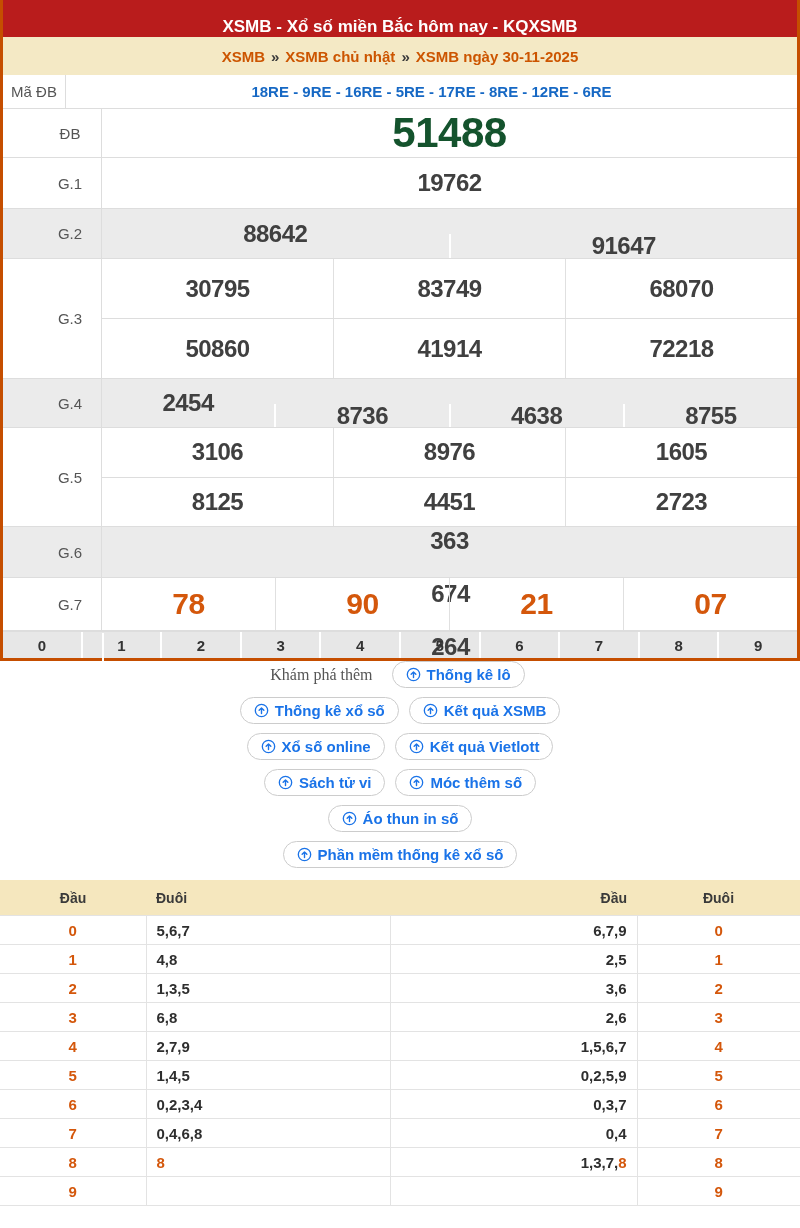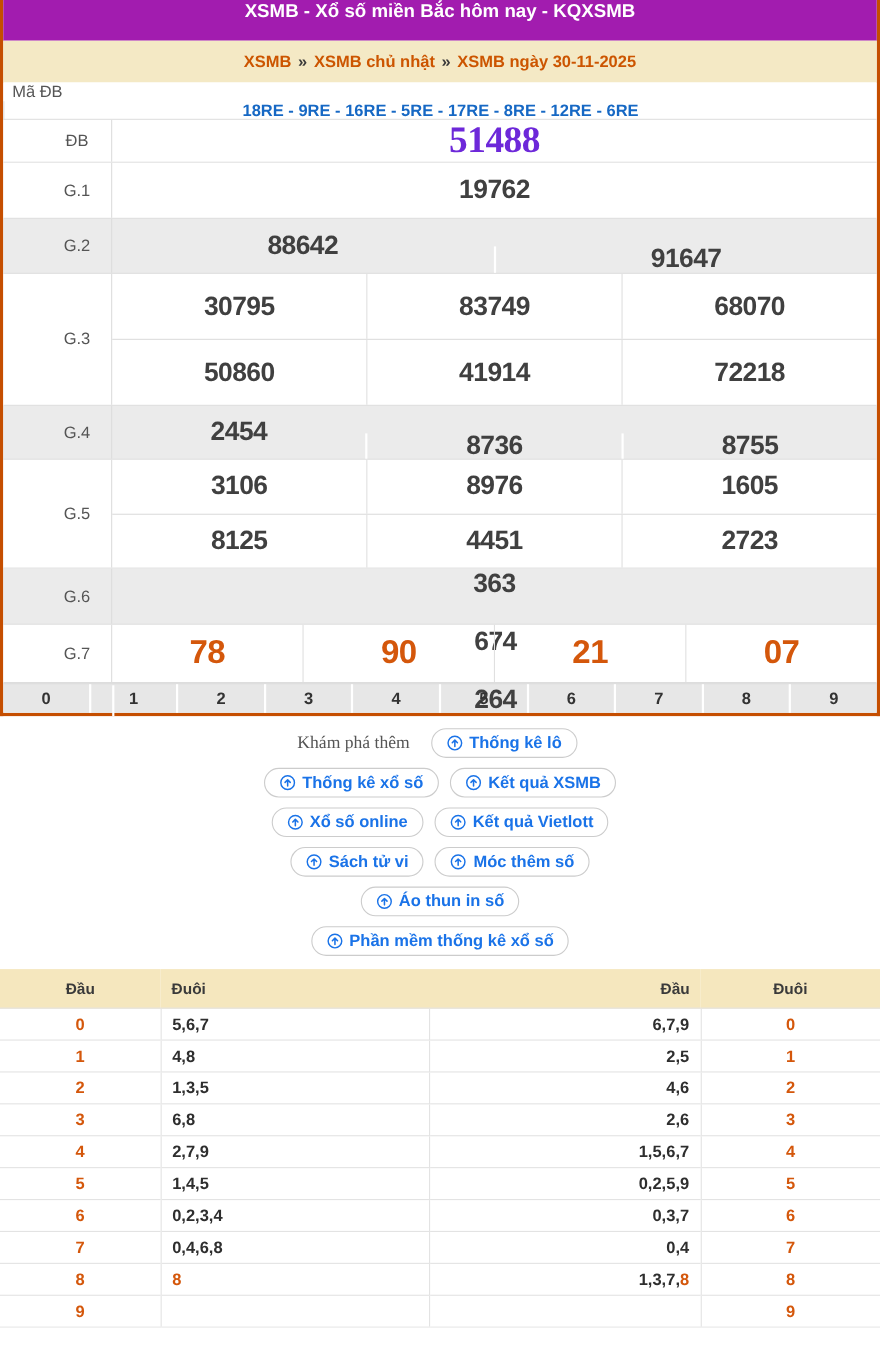--- a/index.html
+++ b/index.html
@@ -1,27 +1,27 @@
 <!DOCTYPE html>
 <html><head>
 <meta charset="utf-8">
 <style>
   html,body{margin:0;padding:0;background:#fff;}
   body{width:800px;font-family:"Liberation Sans",sans-serif;-webkit-font-smoothing:antialiased;}
   .page{width:800px;}
 
   
   .top-block{border-left:3px solid #c54e00;border-right:3px solid #c54e00;border-bottom:3px solid #c54e00;box-sizing:border-box;}
-  .main-header{background:#a21caf;height:37px;display:flex;align-items:flex-start;justify-content:center;}
+  .main-header{background:#b91c1c;height:37px;display:flex;align-items:flex-end;justify-content:center;}
   .main-header h1{margin:0;color:#fff;font-size:17px;font-weight:bold;}
   .breadcrumb{background:#f4e9c5;height:38px;display:flex;align-items:center;justify-content:center;font-size:15px;font-weight:bold;}
   .breadcrumb a{color:#cc5500;text-decoration:none;cursor:pointer;}
   .breadcrumb .sep{color:#3a3a3a;margin:0 6px;}
 
-  .madb-row{display:flex;border-bottom:1px solid #ddd;height:33px;background:#fff;flex-direction:column;}
+  .madb-row{display:flex;border-bottom:1px solid #ddd;height:33px;background:#fff;}
   .madb-row .label-cell{width:62px;}
   .madb-row .madb-value{flex:1;display:flex;align-items:center;justify-content:center;color:#1668c4;font-weight:bold;font-size:15px;border-left:1px solid #ddd;}
 
   .label-cell{display:flex;align-items:center;justify-content:center;color:#555;font-size:15px;}
 
   .prize-row{display:flex;border-bottom:1px solid #ddd;background:#fff;}
   .prize-row.shade{background:#ebebeb;}
   .prize-row .label-cell{width:62px;border-right:1px solid #ddd;padding-left:36px;}
   .prize-row .lines{flex:1;display:flex;flex-direction:column;}
   .prize-row .line{display:flex;}
@@ -31,37 +31,37 @@
   .prize-row.shade .cell + .cell{border-left:2px solid #fff;margin-top:25px;}
   .row-g1 .line{height:50px;}
   .row-g2 .line{height:49px;}
   .row-g3 .line{height:59px;}
   .row-g4 .line{height:48px;}
   .row-g5 .line{height:48.5px;}
   .row-g6 .line{height:50px;flex-direction:column;}
   .row-g7 .line{height:52px;}
 
   .num{font-weight:bold;color:#404040;font-size:24px;letter-spacing:-0.5px;}
-  .num-db{font-weight:bold;color:#6d28d9;font-size:34px;letter-spacing:-0.5px;font-family:Liberation Serif, serif;}
+  .num-db{font-weight:bold;color:#14532d;font-size:42px;letter-spacing:-0.5px;}
   .num-g7{font-weight:bold;color:#d4570b;font-size:30px;letter-spacing:-0.5px;}
 
   
   .filter-row{display:flex;align-items:center;height:29px;padding-left:8px;background:#fff;}
   .filter-option{display:flex;align-items:center;margin-right:6px;cursor:pointer;}
   .radio{width:15px;height:15px;border-radius:50%;border:1px solid #999;background:#fff;box-sizing:border-box;margin-right:5px;}
   .radio.checked{background:#f08a33;box-shadow:inset 0 0 0 2px #fff;}
   .filter-option .opt-label{font-size:14px;font-weight:bold;color:#222;}
 
   
   .digit-strip{display:flex;height:26px;background:#e7e7e7;border-top:1px solid #ddd;}
   .digit-cell{flex:1;display:flex;align-items:center;justify-content:center;font-size:15px;font-weight:bold;color:#333;cursor:pointer;}
   .digit-cell + .digit-cell{border-left:2px solid #fff;}
 
   
-  .explore{margin-top:11px;}
+  .explore{}
   .explore-row{display:flex;align-items:center;justify-content:center;margin-bottom:9px;}
   .explore-label{font-family:"Liberation Serif",serif;color:#555;font-size:16px;margin-right:14px;}
   .pill-btn{display:inline-flex;align-items:center;background:#fff;border:1px solid #ccc;border-radius:15px;height:27px;padding:0 13px;margin:0 5px;color:#1a73e8;font-size:15px;font-weight:bold;cursor:pointer;font-family:"Liberation Sans",sans-serif;}
   .pill-btn svg{margin-right:6px;flex:0 0 auto;}
 
   
   .ht-table{width:100%;border-collapse:collapse;margin-top:12px;table-layout:fixed;}
   .ht-table th{background:#f5e7be;height:33px;font-size:14px;font-weight:bold;color:#3a3a3a;}
   .ht-table td{height:26px;font-size:15px;font-weight:bold;color:#2e2e2e;border-top:1px solid #e3e3e3;}
   .ht-table tr:last-child td{border-bottom:1px solid #e3e3e3;}
@@ -164,20 +164,23 @@
           <div class="label-cell">G.4</div>
           <div class="lines">
             <div class="line">
               <div class="cell">
                 <span class="num">2454</span>
               </div>
               <div class="cell">
                 <span class="num">8736</span>
               </div>
               <div class="cell">
+                <span class="num">4638</span>
+              </div>
+              <div class="cell">
                 <span class="num">8755</span>
               </div>
             </div>
           </div>
         </div>
         <div class="prize-row row-g5">
           <div class="label-cell">G.5</div>
           <div class="lines">
             <div class="line">
               <div class="cell">
@@ -358,21 +361,21 @@
         </tr>
         <tr>
           <td class="digit-val">1</td>
           <td class="c-left"><span>4,8</span></td>
           <td class="c-right"><span>2,5</span></td>
           <td class="digit-val">1</td>
         </tr>
         <tr>
           <td class="digit-val">2</td>
           <td class="c-left"><span>1,3,5</span></td>
-          <td class="c-right"><span>4,6</span></td>
+          <td class="c-right"><span>3,6</span></td>
           <td class="digit-val">2</td>
         </tr>
         <tr>
           <td class="digit-val">3</td>
           <td class="c-left"><span>6,8</span></td>
           <td class="c-right"><span>2,6</span></td>
           <td class="digit-val">3</td>
         </tr>
         <tr>
           <td class="digit-val">4</td>

